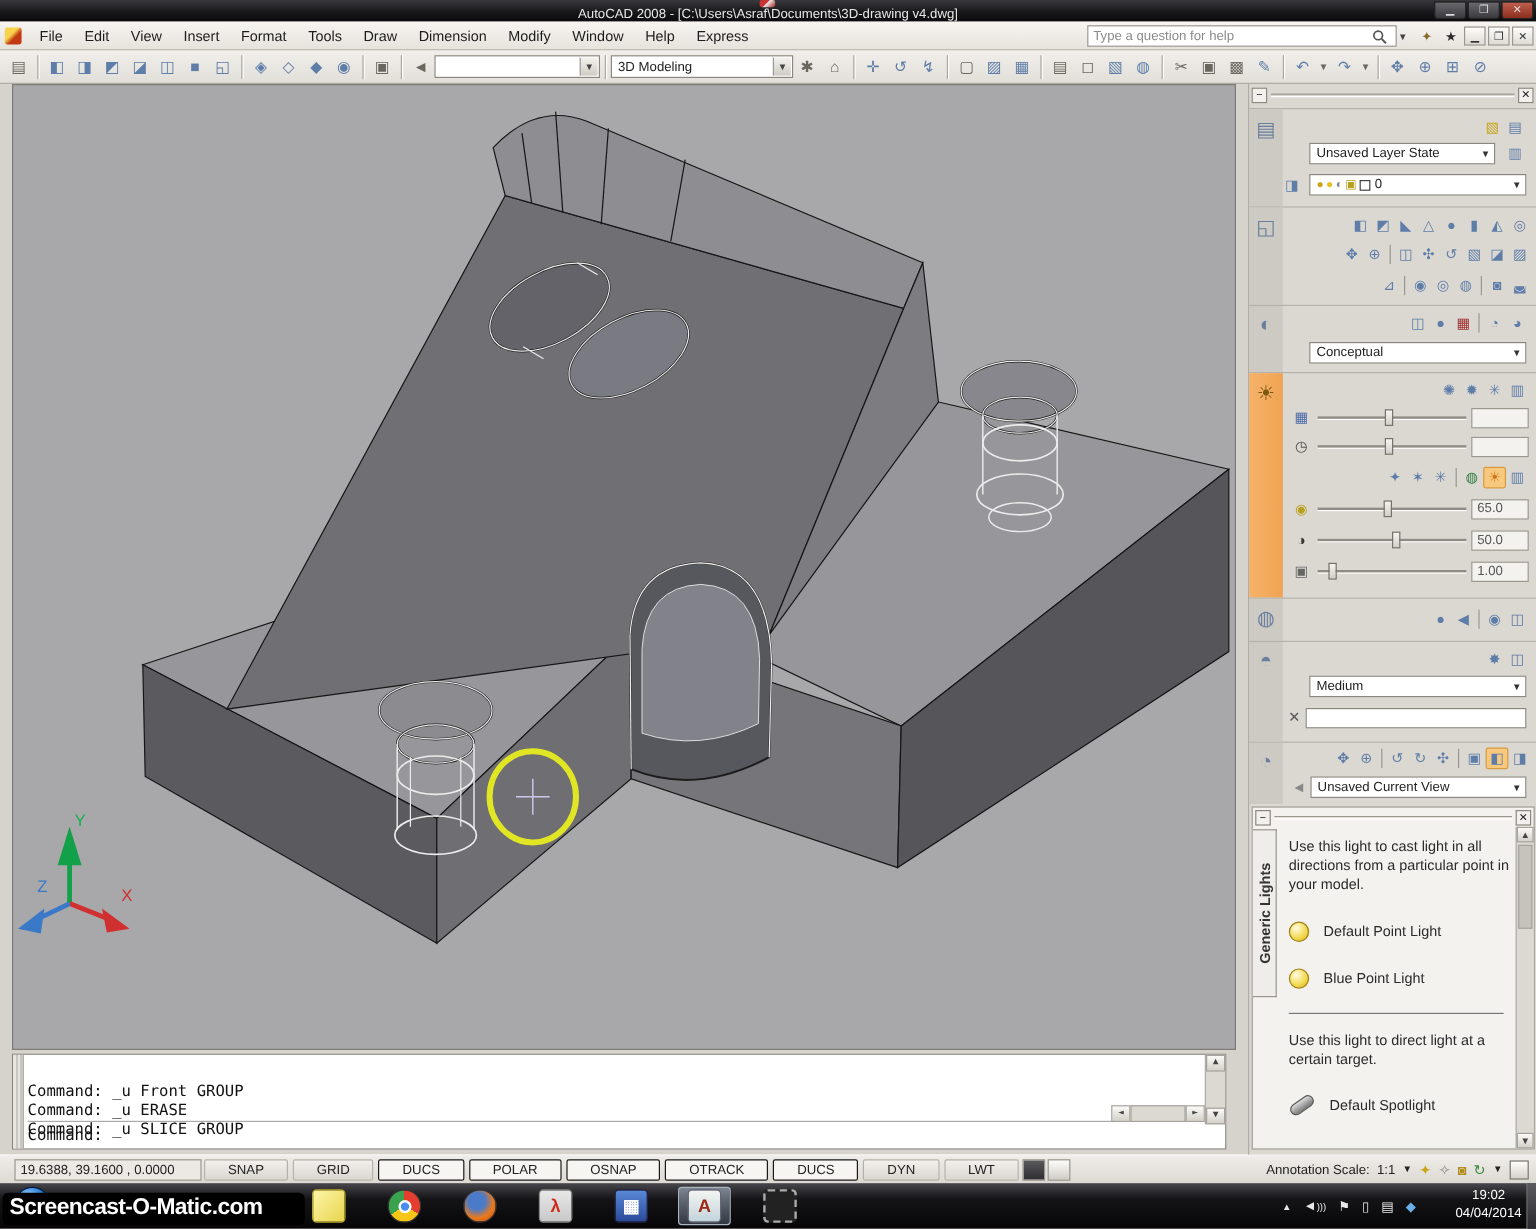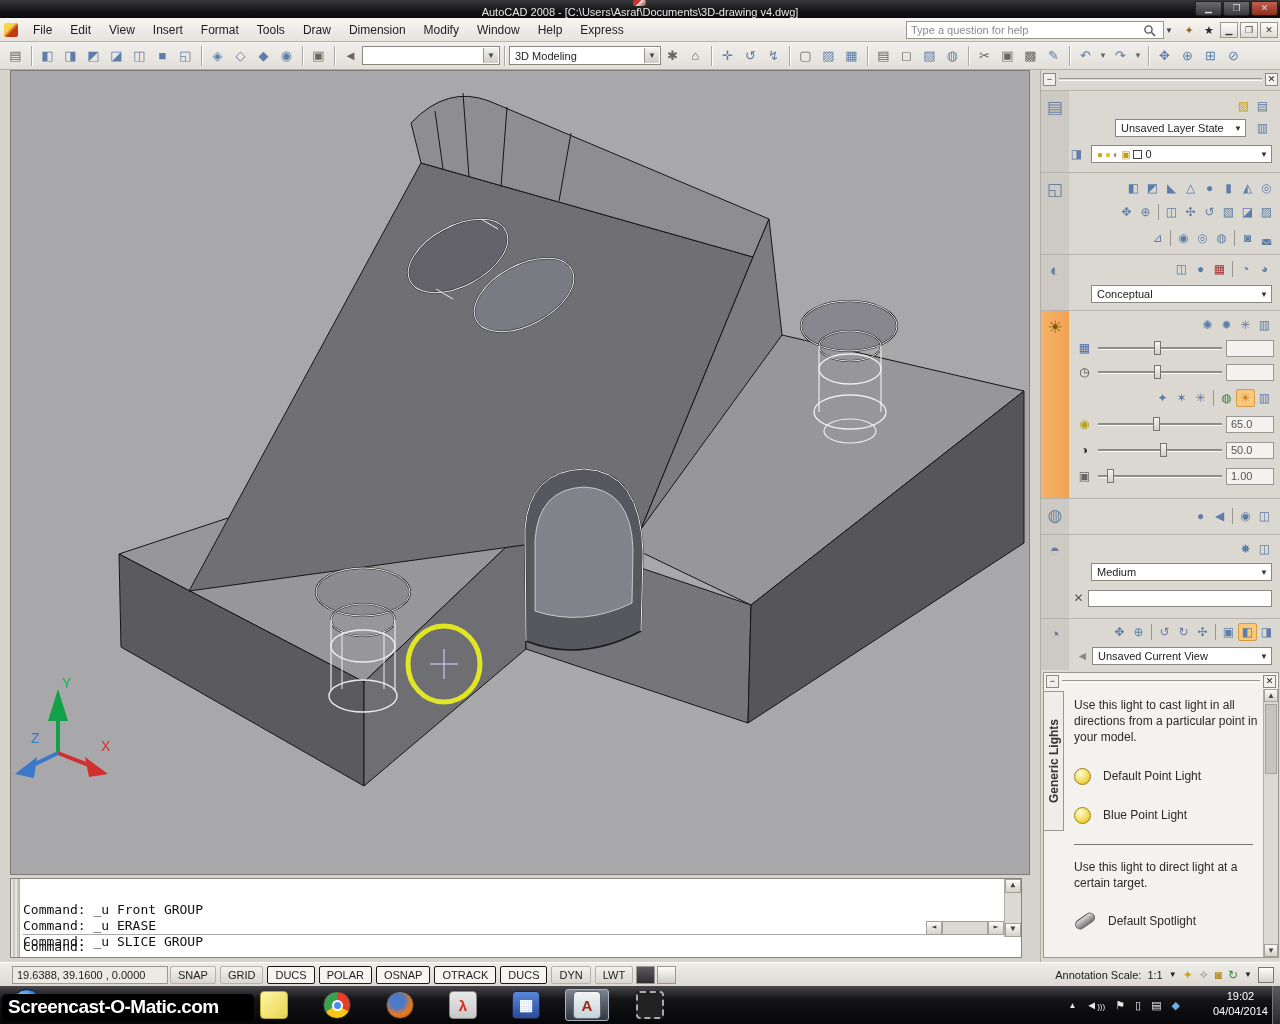--- a/index.html
+++ b/index.html
@@ -64,21 +64,21 @@
     background:linear-gradient(#fbfaf7,#d4d1ca); border:1px solid #a5a29b; }
   .cmd-vscroll .sb.dn { position:absolute; bottom:0; left:0; right:0; }
   .cmd-hscroll { position:absolute; right:17px; bottom:22px; display:flex; }
 
   
   .statusbar { position:absolute; left:0; top:962px; width:1280px; height:24px;
     background:linear-gradient(#efede9,#dcd9d3); border-top:1px solid #fff; display:flex; align-items:center;
     font-size:11px; color:#222; }
   .coords { width:156px; height:18px; margin-left:12px; background:#ece9e4; border:1px solid #9a978f;
     padding:2px 4px; }
-  .toggle { height:18px; margin:0 2px; padding:2px 7px; background:linear-gradient(#f3f1ed,#d9d6d0);
+  .toggle { height:18px; margin:0 2px; padding:2px 19px; background:linear-gradient(#f3f1ed,#d9d6d0);
     border:1px solid #b5b2ac; border-radius:2px; }
   .toggle.on { border:1px solid #1a1a1a; background:#f6f5f2; }
   .sb-mini { width:19px; height:18px; border:1px solid #9a978f; margin:0 1px;
     background:linear-gradient(#5a5a5e,#2e2e32); }
   .sb-mini.lite { background:linear-gradient(#fdfdfb,#cfccc5); }
   .sb-right { position:absolute; right:6px; display:flex; align-items:center; gap:6px; }
   .sb-ico { font-size:12px; }
 
   
   .taskbar { position:absolute; left:0; top:986px; width:1280px; height:38px;
@@ -430,21 +430,21 @@
     <div class="line"></div>
     <div class="tinybtn">✕</div>
   </div>
 
   <div class="sec" style="top:20px; height:82px;">
     <div class="iconcol">▤</div>
     <div class="d-row" style="top:6px; right:8px;">
       <span class="d-ico" style="color:#c8a418;">▧</span>
       <span class="d-ico">▤</span>
     </div>
-    <div class="d-combo" style="position:absolute; left:50px; right:34px; top:28px;margin-left:24px;">
+    <div class="d-combo" style="position:absolute; left:50px; right:34px; top:28px;">
       <span>Unsaved Layer State</span>
       <span class="arrow">▼</span>
     </div>
     <span class="d-ico" style="position:absolute; right:8px; top:28px;">▥</span>
     <span class="d-ico" style="position:absolute; left:26px; top:54px;">◨</span>
     <div class="d-combo" style="position:absolute; left:50px; right:8px; top:54px;">
       <span style="color:#c8a418;font-size:10px;">●</span>
       <span style="color:#e8c020;font-size:10px;margin-left:2px;">●</span>
       <span style="color:#8a8a8a;font-size:10px;margin-left:2px;">◐</span>
       <span style="color:#b8a020;font-size:10px;margin-left:2px;">▣</span>

